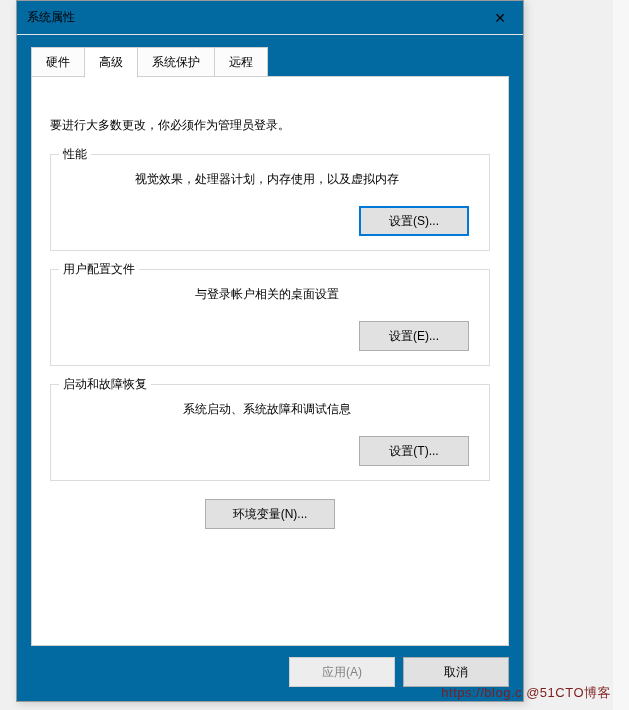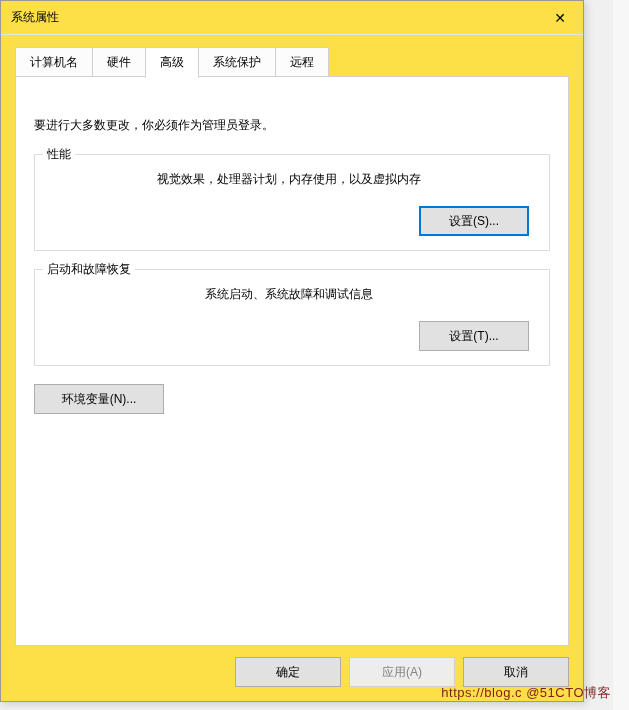--- a/index.html
+++ b/index.html
@@ -1,85 +1,90 @@
 <!DOCTYPE html>
 <html><head>
   <meta charset="utf-8">
   <style>
     * { box-sizing: border-box; margin: 0; padding: 0; }
     body { font-family: "Microsoft YaHei", "Segoe UI", sans-serif; font-size: 12px; background: #f0f0f0; width: 629px; height: 710px; overflow: hidden; position: relative; }
-    .dialog { position: absolute; left: 0; top: 0; width: 584px; height: 702px; background: #fde047; border: 1px solid #999; box-shadow: 2px 2px 8px rgba(0,0,0,0.15); }
+    .dialog { position: absolute; left: 16px; top: 0; width: 508px; height: 702px; background: #0369a1; border: 1px solid #999; box-shadow: 2px 2px 8px rgba(0,0,0,0.15); }
     .titlebar { height: 34px; display: flex; align-items: center; justify-content: space-between; padding: 0 0 0 10px; border-bottom: 1px solid #e5e5e5; }
     .titlebar-title { font-size: 12px; color: #000; }
     .close-btn { width: 46px; height: 32px; display: flex; align-items: center; justify-content: center; cursor: pointer; }
     .close-icon { font-size: 14px; color: #000; font-weight: 300; }
     .tab-strip { display: flex; padding: 12px 0 0 14px; position: relative; }
     .tab { padding: 6px 14px 6px 14px; border: 1px solid #d0d0d0; border-bottom: none; background: #fcfcfc; font-size: 12px; cursor: pointer; margin-right: -1px; position: relative; }
     .tab.active { background: #ffffff; z-index: 2; border-bottom: 1px solid #fff; margin-bottom: -1px; }
     .tab-panel { border: 1px solid #d0d0d0; margin: 0 14px 0 14px; padding: 20px 18px 18px 18px; background: #fff; position: relative; top: -1px; height: 570px; }
     .instruction { font-size: 12px; margin-bottom: 20px; color: #000; margin-top: 20px; }
     .groupbox { border: 1px solid #dcdcdc; padding: 16px 20px 14px 14px; margin-bottom: 18px; position: relative; }
     .groupbox-title { position: absolute; top: -9px; left: 8px; background: #fff; padding: 0 4px; font-size: 12px; }
     .groupbox-desc { font-size: 12px; margin-bottom: 18px; color: #000; text-align: center; }
     .groupbox-btn-row { display: flex; justify-content: flex-end; }
     .btn { min-width: 110px; height: 30px; padding: 0 20px; background: #e1e1e1; border: 1px solid #adadad; font-size: 12px; cursor: pointer; font-family: inherit; }
     .btn.highlight { border: 2px solid #0078d7; background: #e1e1e1; }
-    .env-row { display: flex; justify-content: flex-start; margin-top: 12px; }
+    .env-row { display: flex; justify-content: center; margin-top: 12px; }
     .dialog-footer { position: absolute; bottom: 14px; right: 14px; display: flex; gap: 8px; }
     .footer-btn { width: 106px; height: 30px; background: #e1e1e1; border: 1px solid #adadad; font-size: 12px; cursor: pointer; font-family: inherit; }
     .footer-btn:disabled { color: #838383; background: #ededed; border-color: #cfcfcf; cursor: default; pointer-events: none; }
     .bg-text { position: absolute; right: 0; top: 0; width: 16px; height: 710px; background: #f7f7f7; }
     .watermark { position: absolute; bottom: 8px; right: 18px; font-size: 13px; color: #7f1d1d; pointer-events: none; letter-spacing: 0.5px; }
   </style>
 </head>
 <body>
 
 <div class="bg-text"></div>
 
 <div class="dialog">
   <div class="titlebar">
     <span class="titlebar-title">系统属性</span>
     <div class="close-btn">
       <span class="close-icon">✕</span>
     </div>
   </div>
 
   <div class="tab-strip">
-    <div class="tab">计算机名</div>
     <div class="tab">硬件</div>
     <div class="tab active">高级</div>
     <div class="tab">系统保护</div>
     <div class="tab">远程</div>
   </div>
 
   <div class="tab-panel">
     <div class="instruction">要进行大多数更改，你必须作为管理员登录。</div>
 
     <fieldset class="groupbox">
       <span class="groupbox-title">性能</span>
       <div class="groupbox-desc">视觉效果，处理器计划，内存使用，以及虚拟内存</div>
       <div class="groupbox-btn-row">
         <button class="btn highlight">设置(S)...</button>
       </div>
     </fieldset>
 
+    <fieldset class="groupbox">
+      <span class="groupbox-title">用户配置文件</span>
+      <div class="groupbox-desc">与登录帐户相关的桌面设置</div>
+      <div class="groupbox-btn-row">
+        <button class="btn">设置(E)...</button>
+      </div>
+    </fieldset>
 
     <fieldset class="groupbox">
       <span class="groupbox-title">启动和故障恢复</span>
       <div class="groupbox-desc">系统启动、系统故障和调试信息</div>
       <div class="groupbox-btn-row">
         <button class="btn">设置(T)...</button>
       </div>
     </fieldset>
 
     <div class="env-row">
       <button class="btn" style="min-width:130px;">环境变量(N)...</button>
     </div>
   </div>
 
   <div class="dialog-footer">
-    <button class="footer-btn">确定</button>
     <button class="footer-btn" disabled="">应用(A)</button>
     <button class="footer-btn">取消</button>
   </div>
 </div>
 
 <div class="watermark">https://blog.c @51CTO博客</div>
 
 </body></html>

